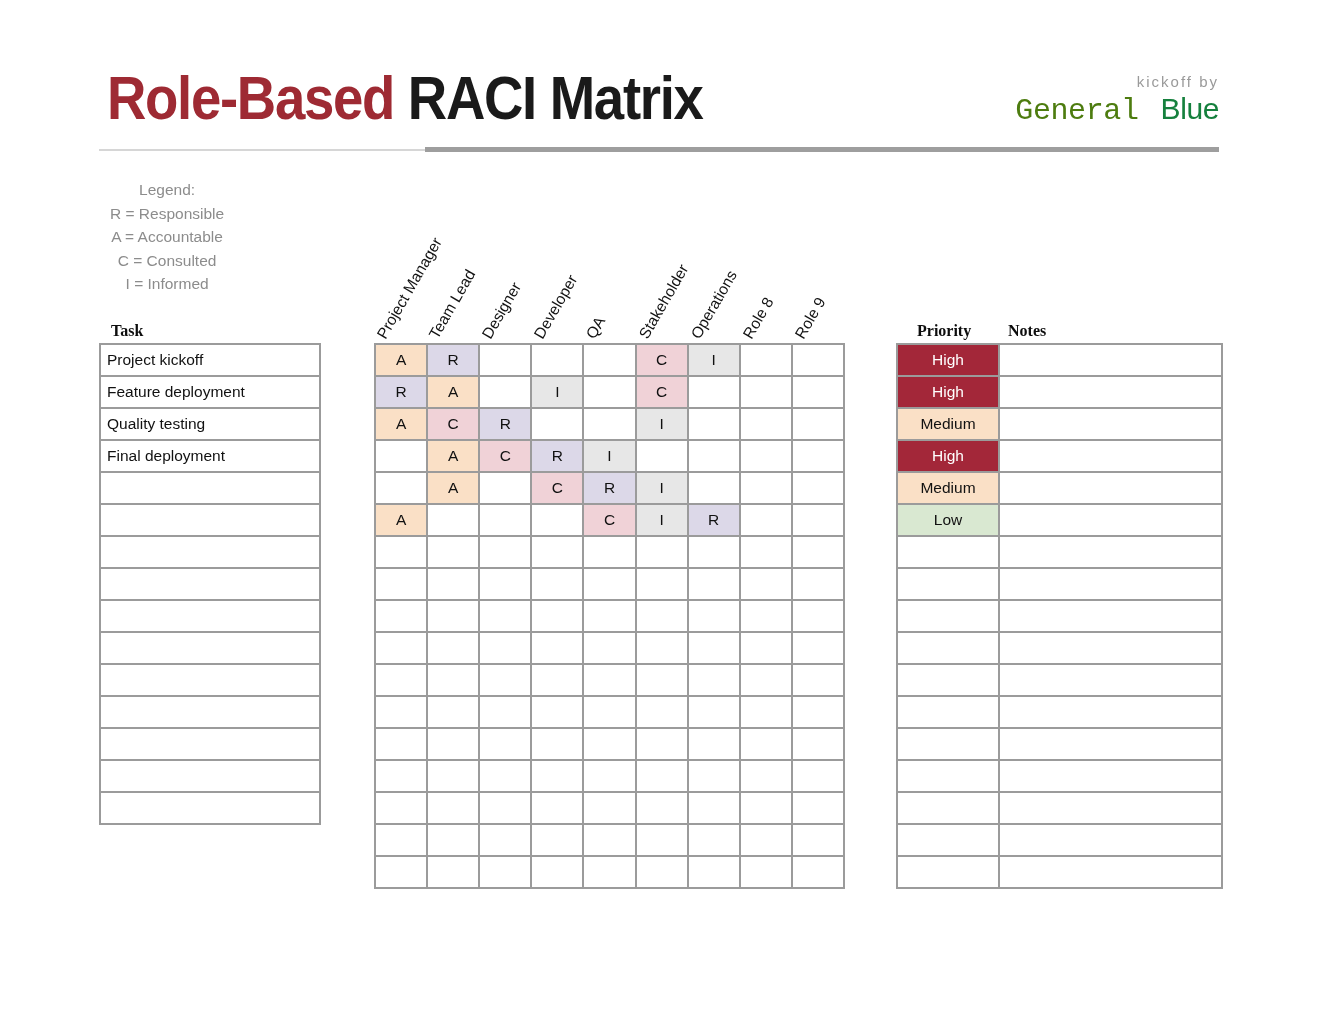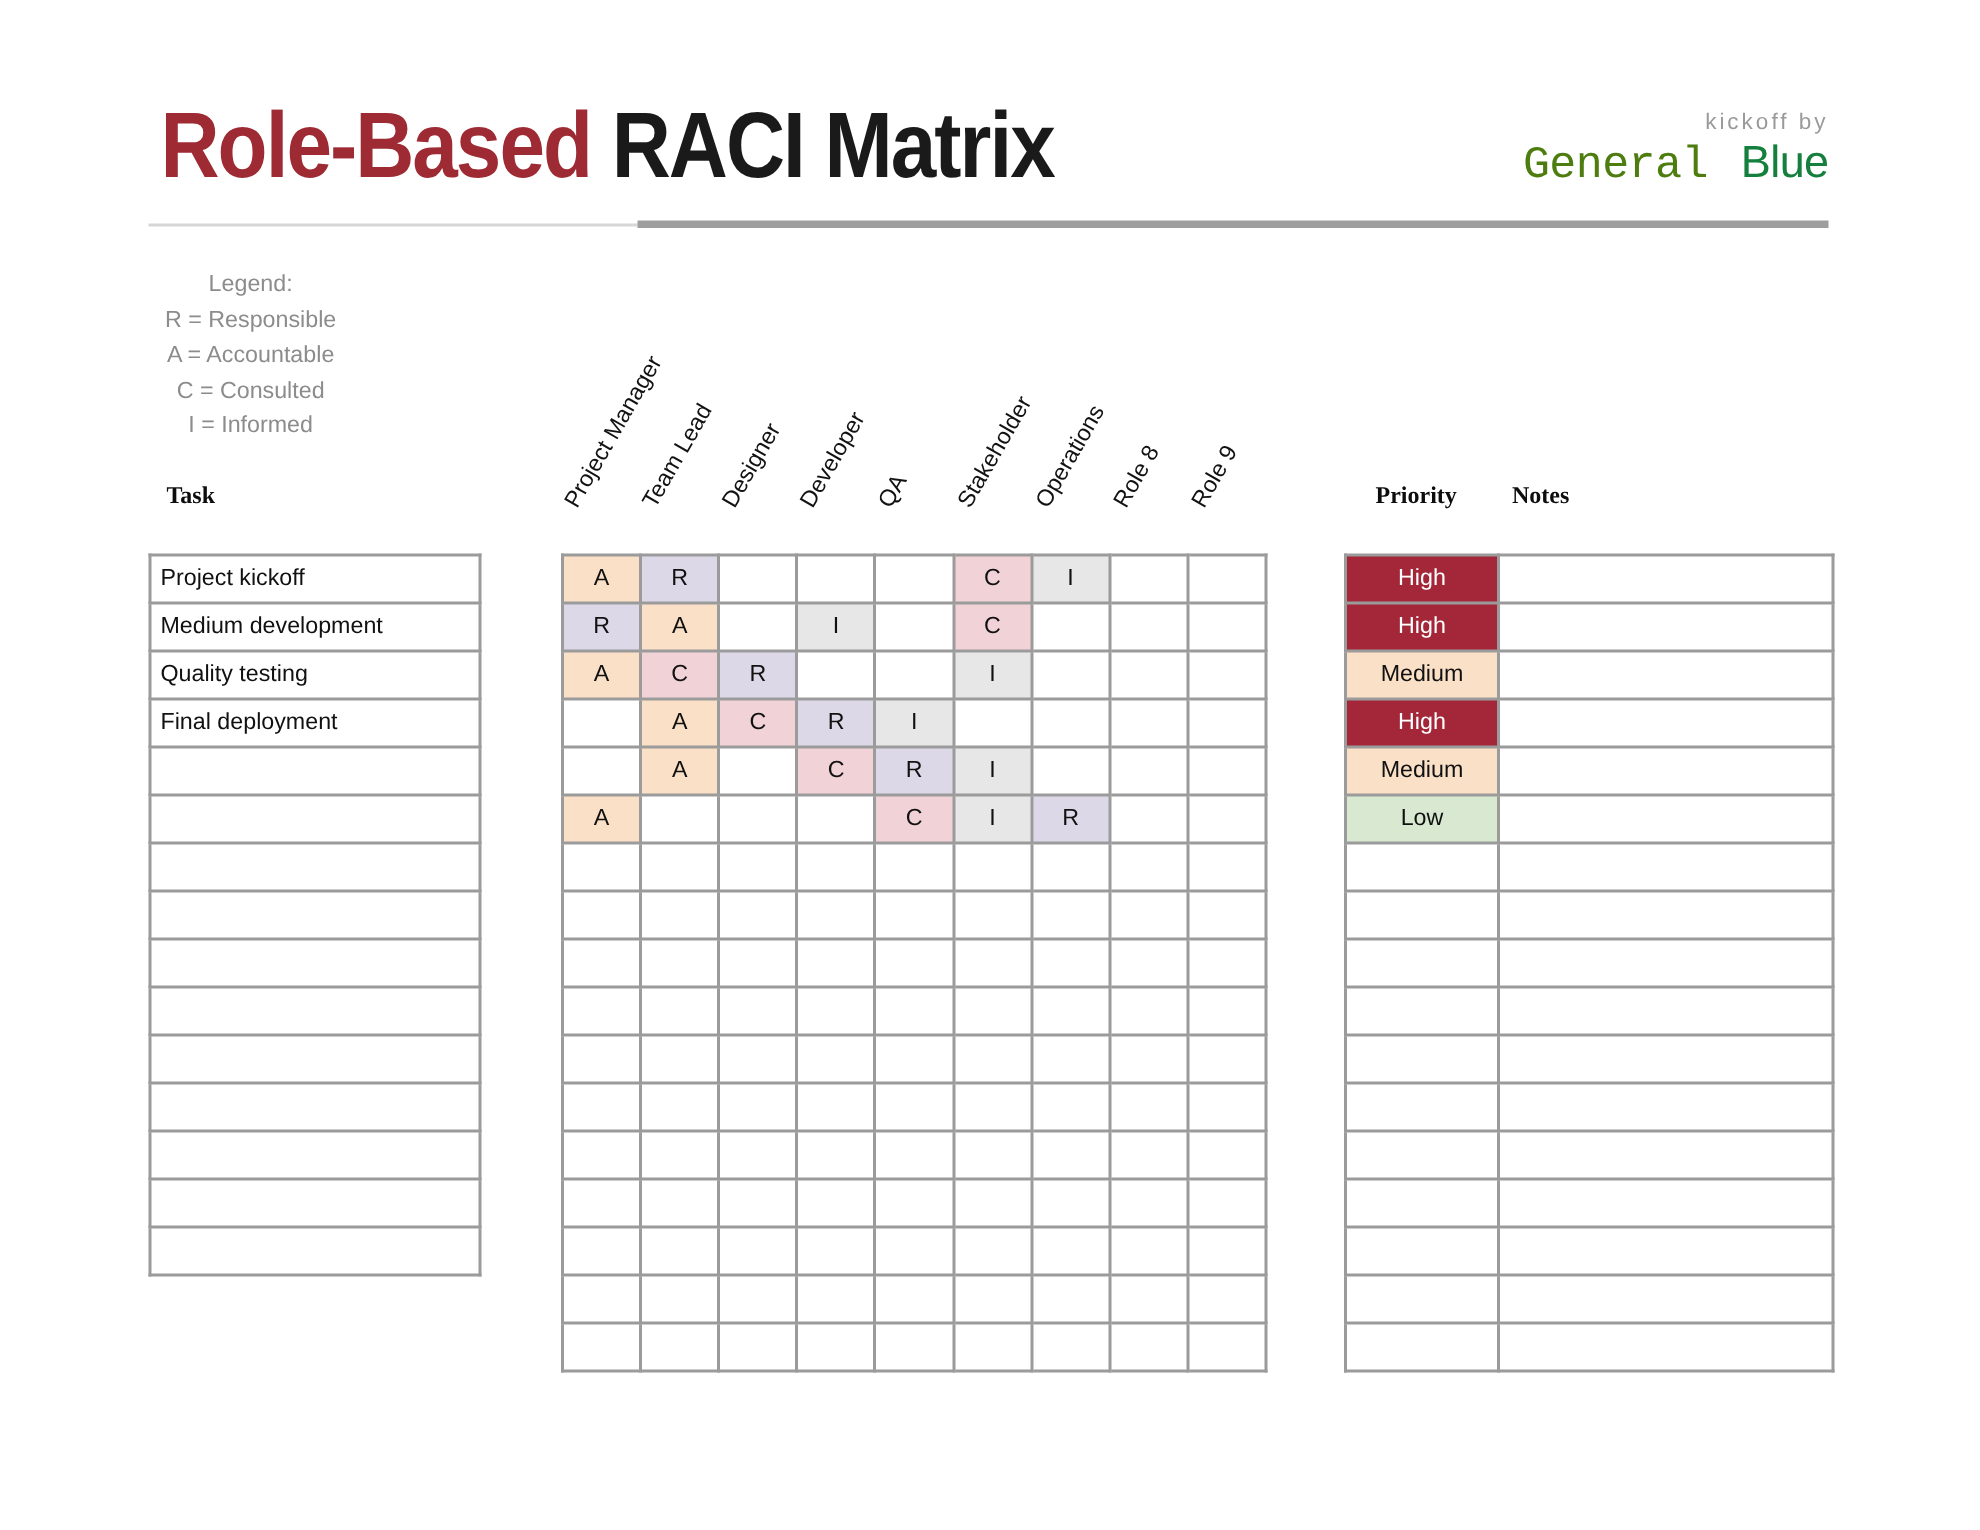--- a/index.html
+++ b/index.html
@@ -117,21 +117,20 @@
     transform-origin: left bottom;
     transform: rotate(-60deg);
     font-family: "Liberation Sans", sans-serif;
   }
 
   
   table.grid {
     position: absolute;
     border-collapse: collapse;
     table-layout: fixed;
-    margin-top: 26px;
   }
   table.grid td {
     border: 2px solid #9b9b9b;
     height: 30px;
     padding: 0;
     background: #ffffff;
   }
 
   
   #task-table {
@@ -223,21 +222,21 @@
     <div class="role-label" style="left: 380.1px;">Role 8</div>
     <div class="role-label" style="left: 432.4px;">Role 9</div>
   </div>
 
 <table class="grid" id="task-table">
     <tbody>
       <tr>
         <td>Project kickoff</td>
       </tr>
       <tr>
-        <td>Medium development</td>
+        <td>Feature deployment</td>
       </tr>
       <tr>
         <td>Quality testing</td>
       </tr>
       <tr>
         <td>Final deployment</td>
       </tr>
       <tr>
         <td></td>
       </tr>

